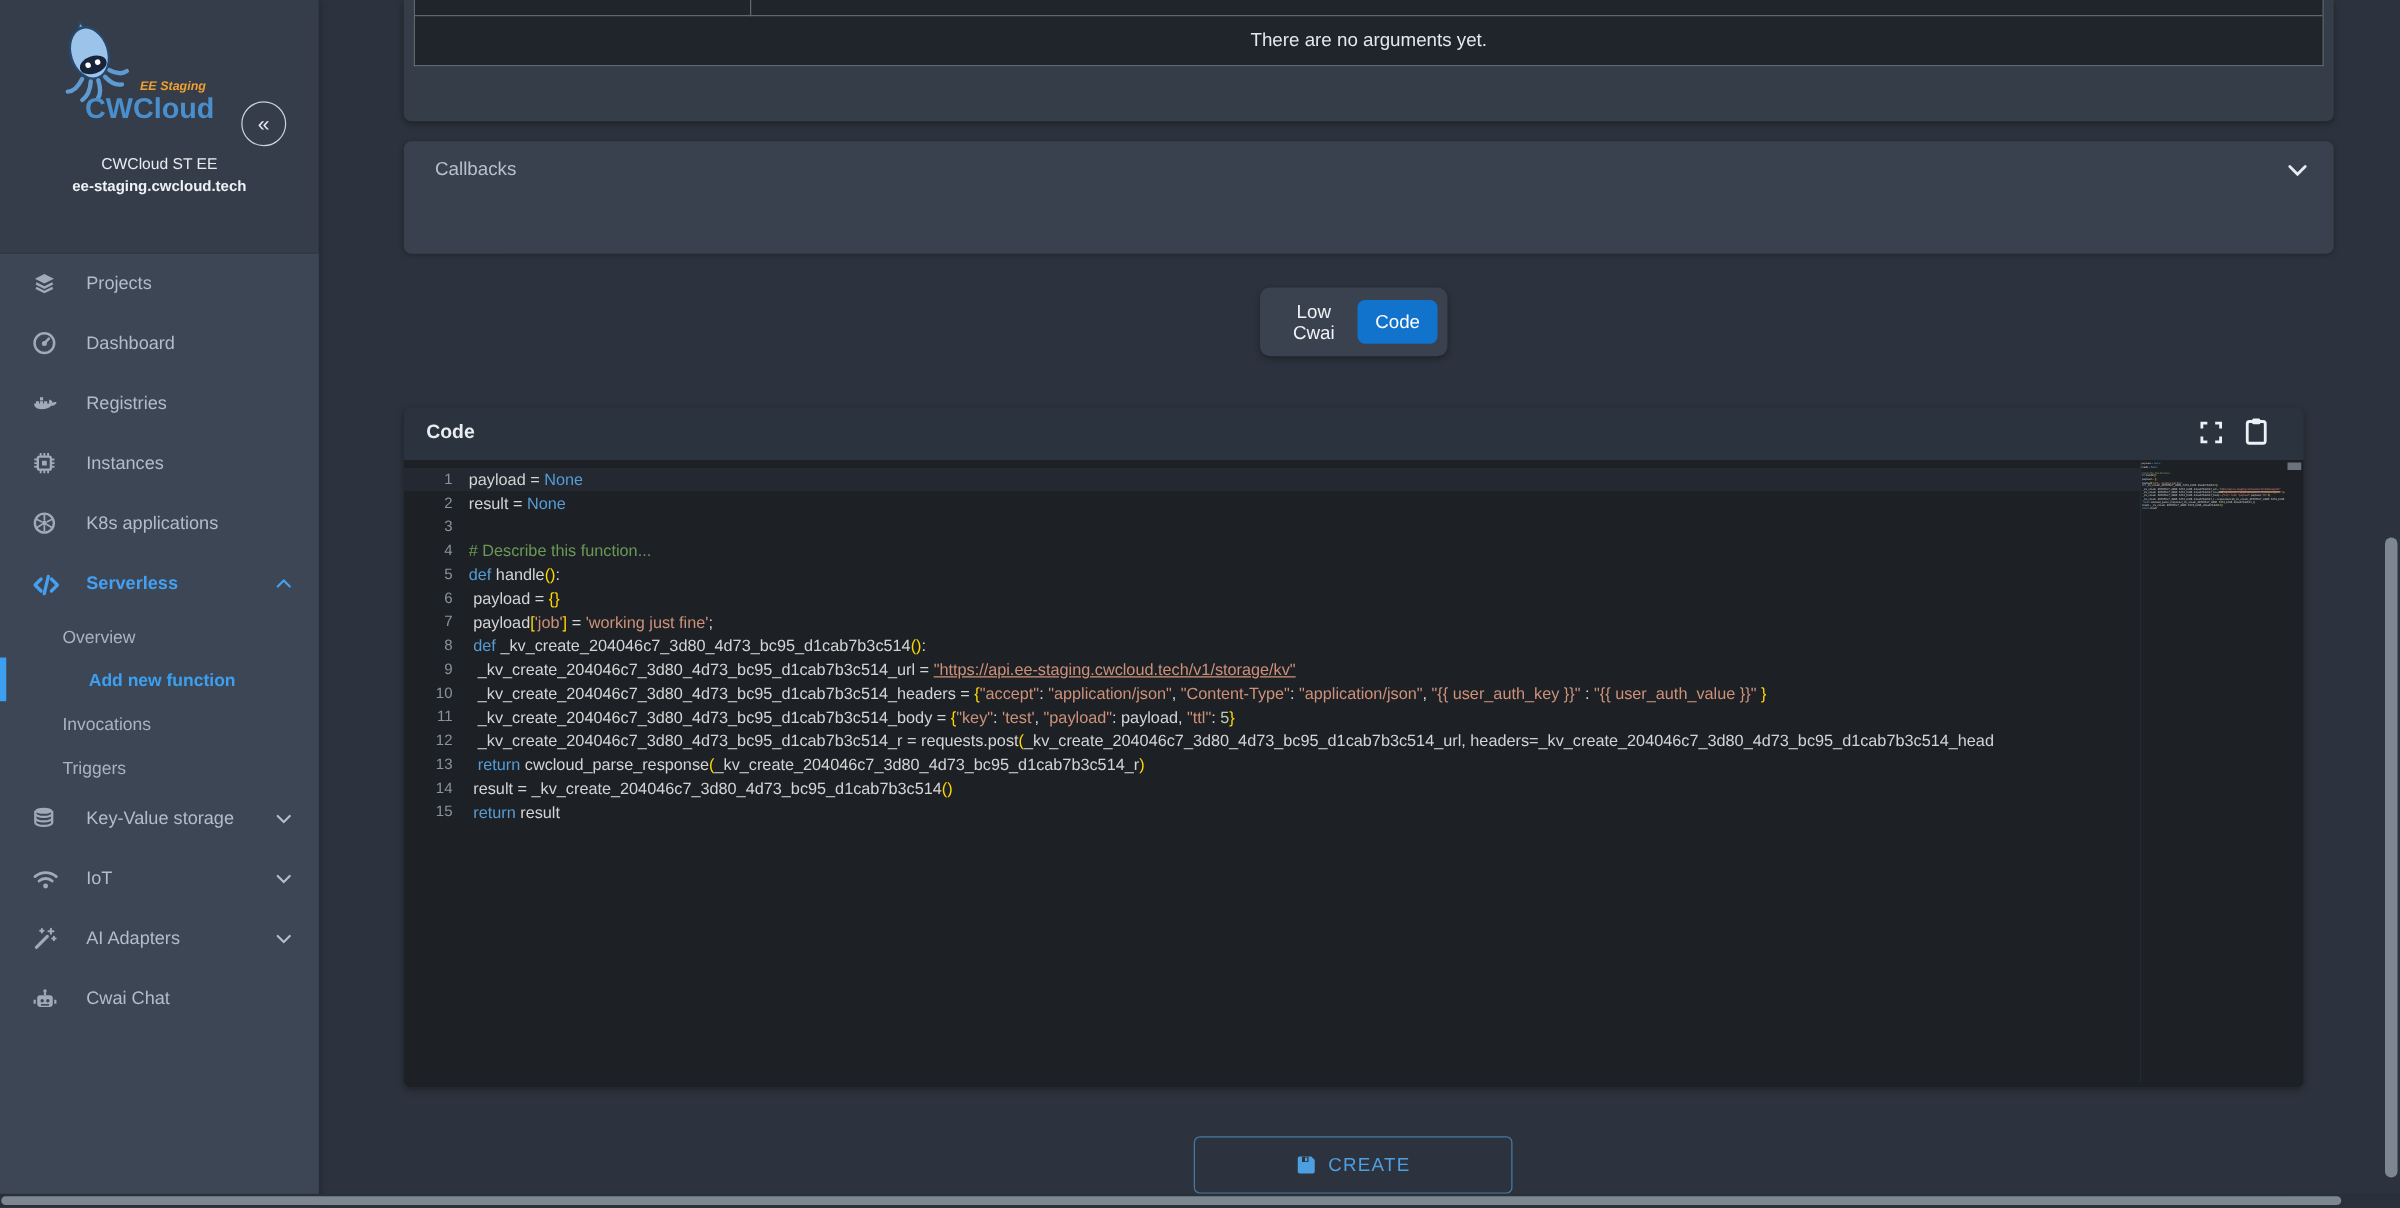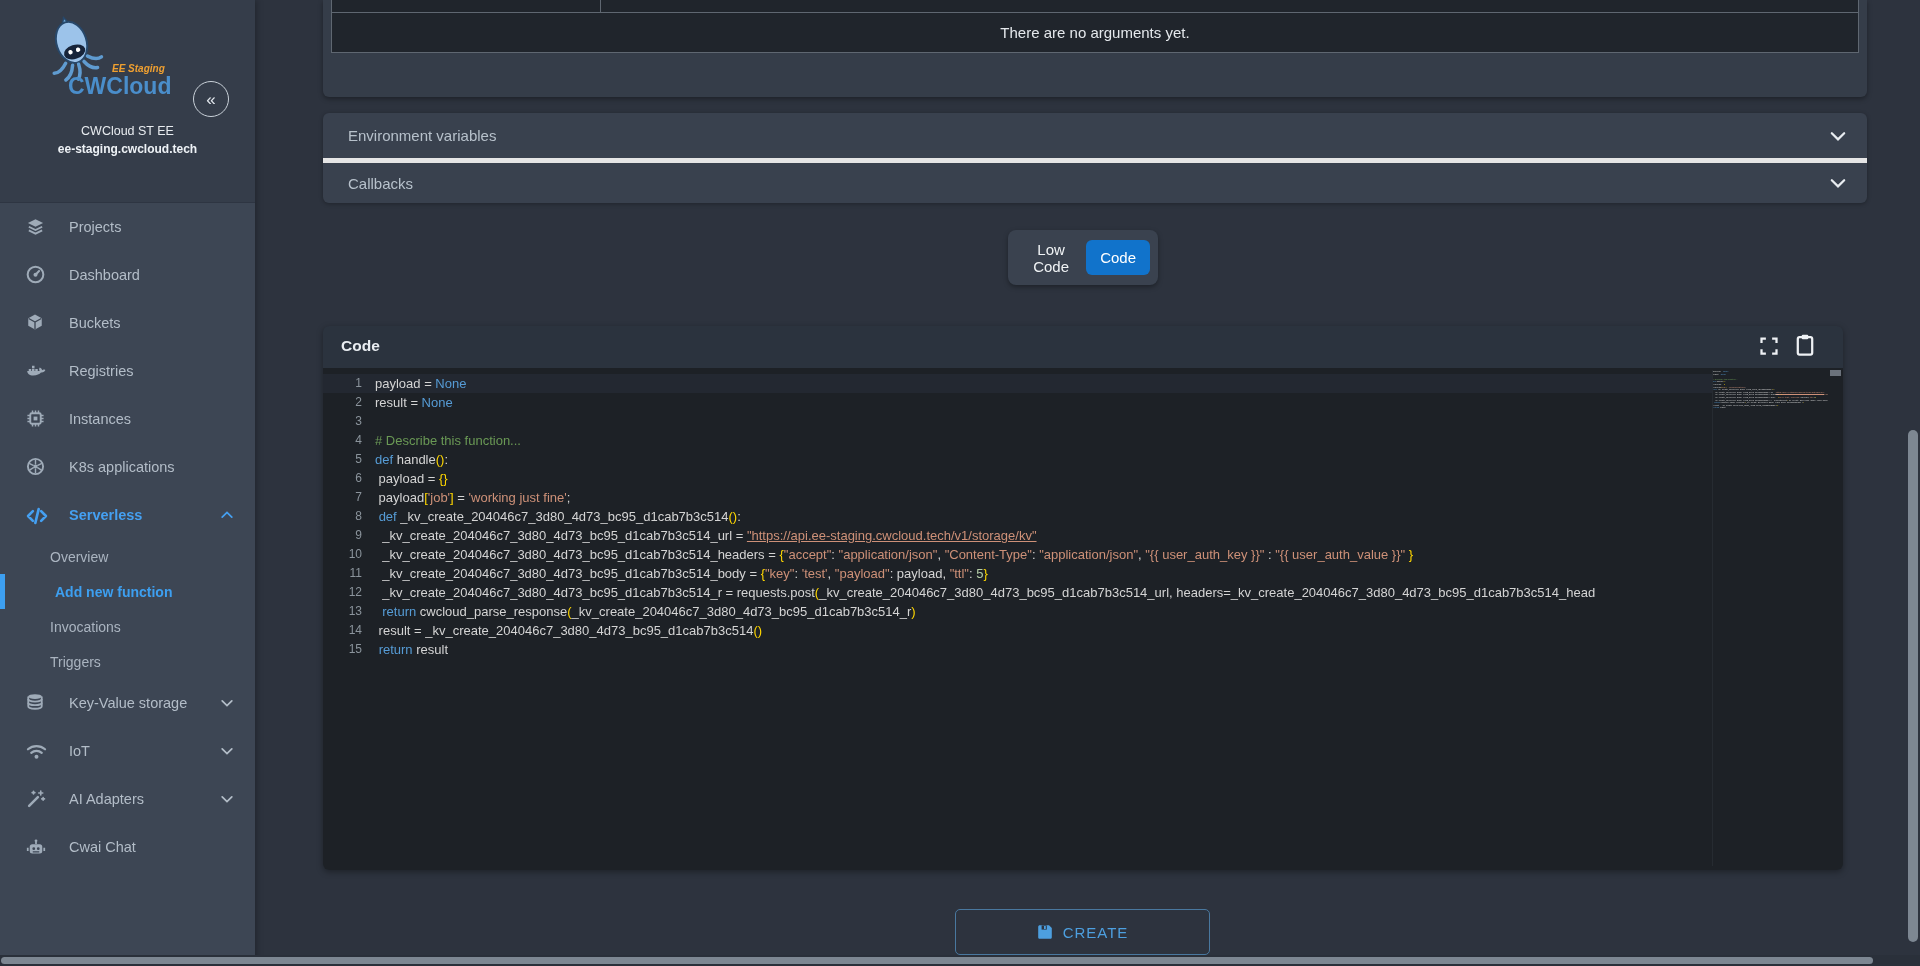--- a/index.html
+++ b/index.html
@@ -24,21 +24,21 @@
   .nav-item .nav-icon { position:absolute; left:26px; width:20px; height:20px; color:#9fabb8; }
   .nav-item .nav-label { position:absolute; left:69px; white-space:nowrap; }
   .nav-item.section-active { color:#45a0f2; font-weight:bold; }
   .nav-item.section-active .nav-icon { color:#45a0f2; }
   .nav-chevron { position:absolute; right:21px; width:14px; height:14px; color:#b3bdc8; }
   .nav-item.section-active .nav-chevron { color:#45a0f2; }
   .nav-sub { position:relative; height:35px; display:flex; align-items:center;
              color:#aab4c0; font-size:14px; cursor:pointer; }
   .nav-sub .nav-label { position:absolute; left:50px; white-space:nowrap; }
   .nav-sub.active { color:#3d9ff0; font-weight:bold; }
-  .nav-sub.active .nav-label { left:55px; }
+  .nav-sub.active .nav-label { left:71px; }
   .nav-sub.active .active-bar { position:absolute; left:0; top:0; width:5px; height:100%;
                                 background:#3d9ff0; }
 
   
   #main { position:absolute; left:255px; top:0; width:1665px; height:966px;border-radius:28px; }
 
   #args-card { position:absolute; left:68px; top:0; width:1544px; height:97px;
                background:#353d49; border-radius:0 0 6px 6px; box-shadow:0 2px 5px rgba(0,0,0,.35); }
   #args-table { position:absolute; left:8px; top:0; width:1528px; height:53px;
                 background:#20252c; border:1px solid #5f6771; border-top:none; }
@@ -137,27 +137,20 @@
       </div>
       <div class="nav-item">
         <span class="nav-icon"><svg viewBox="0 0 16 16" width="19" height="19">
             <circle cx="8" cy="8" r="6.6" fill="none" stroke="currentColor" stroke-width="1.7"></circle>
             <path d="M8 8.2 11 5" stroke="currentColor" stroke-width="1.7" stroke-linecap="round"></path>
             <circle cx="8" cy="8.2" r="1.7" fill="currentColor"></circle>
           </svg></span>
         <span class="nav-label">Dashboard</span>
       </div>
       <div class="nav-item">
-        <span class="nav-icon"><svg viewBox="0 0 16 16" width="18" height="18">
-            <path d="M8 1.4 14 4.7v6.6L8 14.6 2 11.3V4.7Z" fill="currentColor"></path>
-            <path d="M2.4 4.9 8 8l5.6-3.1M8 8v6.2" fill="none" stroke="#3d4654" stroke-width="1.2"></path>
-          </svg></span>
-        <span class="nav-label">Buckets</span>
-      </div>
-      <div class="nav-item">
         <span class="nav-icon"><svg viewBox="0 0 16 16" width="20" height="20">
             <path d="M1 9.2h11.6c1.4 0 2.4-.8 2.9-2-.9-.5-1.9-.4-2.6.1-.2-1-.9-1.8-1.9-2.1-.6.8-.6 1.9-.1 2.7H1c0 2 1.6 3.6 4.8 3.6 3 0 5-.9 6.2-2.3" fill="currentColor"></path>
             <rect x="2.2" y="6.4" width="2" height="2.1" fill="currentColor"></rect>
             <rect x="4.8" y="6.4" width="2" height="2.1" fill="currentColor"></rect>
             <rect x="7.4" y="6.4" width="2" height="2.1" fill="currentColor"></rect>
             <rect x="4.8" y="3.8" width="2" height="2.1" fill="currentColor"></rect>
           </svg></span>
         <span class="nav-label">Registries</span>
       </div>
       <div class="nav-item">
@@ -253,39 +246,31 @@
     <div id="args-table">
       <div id="args-header-row">
         <div id="args-header-divider"></div>
       </div>
       <div id="args-empty-row">There are no arguments yet.</div>
     </div>
   </div>
 
   <div id="accordion-group">
     <div class="accordion-row">
-      <span class="accordion-label">Environment variables</span>
-      <span class="accordion-chevron">
-        <svg viewBox="0 0 16 16" width="18" height="18">
-            <path d="M2.5 5.5l5.5 5.5 5.5-5.5" fill="none" stroke="currentColor" stroke-width="2" stroke-linecap="round"></path>
-          </svg>
-      </span>
-    </div>
-    <div class="accordion-row">
       <span class="accordion-label">Callbacks</span>
       <span class="accordion-chevron">
         <svg viewBox="0 0 16 16" width="18" height="18">
             <path d="M2.5 5.5l5.5 5.5 5.5-5.5" fill="none" stroke="currentColor" stroke-width="2" stroke-linecap="round"></path>
           </svg>
       </span>
     </div>
   </div>
 
   <div id="mode-toggle">
-    <button id="lowcode-btn">Low Code</button>
+    <button id="lowcode-btn">Low Cwai</button>
     <button id="code-btn">Code</button>
   </div>
 
   <div id="code-panel">
     <div id="code-panel-header">
       <span id="code-panel-title">Code</span>
       <span id="expand-icon">
         <svg viewBox="0 0 16 16" width="20" height="20">
             <path d="M2 5.5V2h3.5M10.5 2H14v3.5M14 10.5V14h-3.5M5.5 14H2v-3.5" fill="none" stroke="currentColor" stroke-width="1.8"></path>
           </svg>

